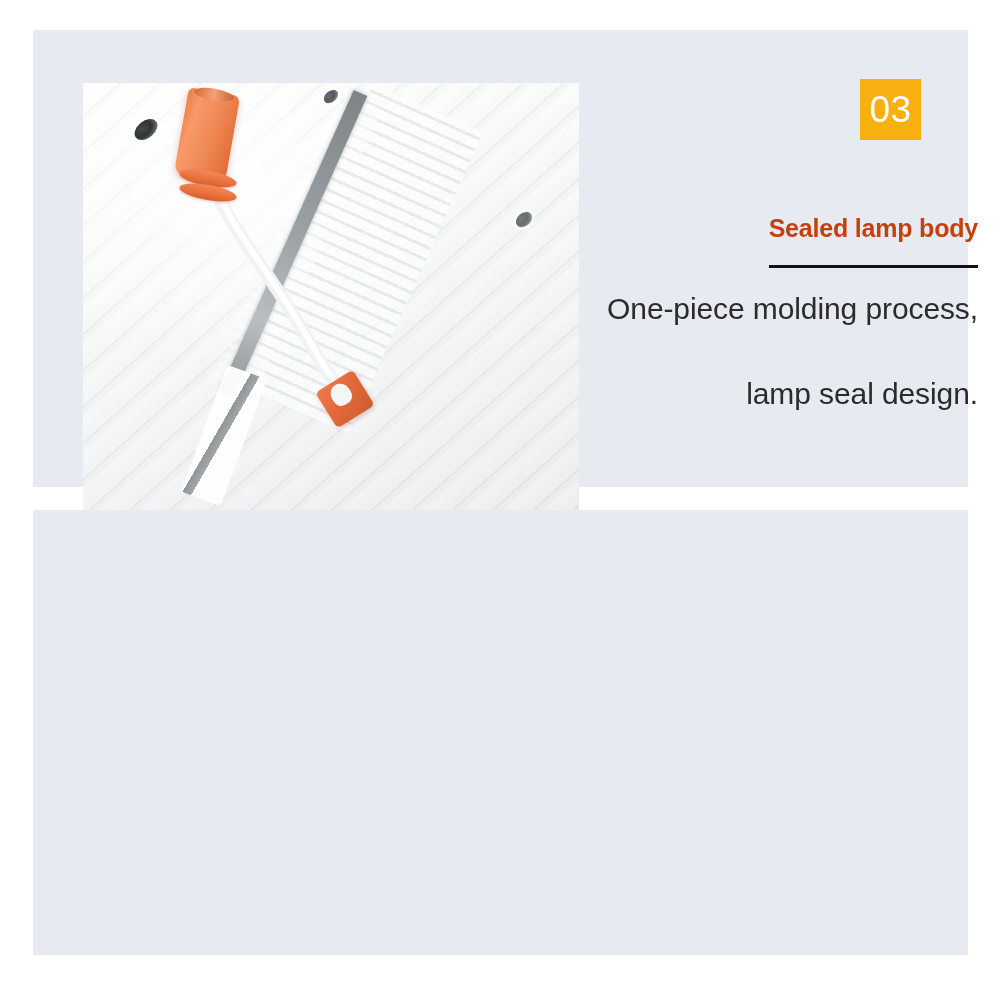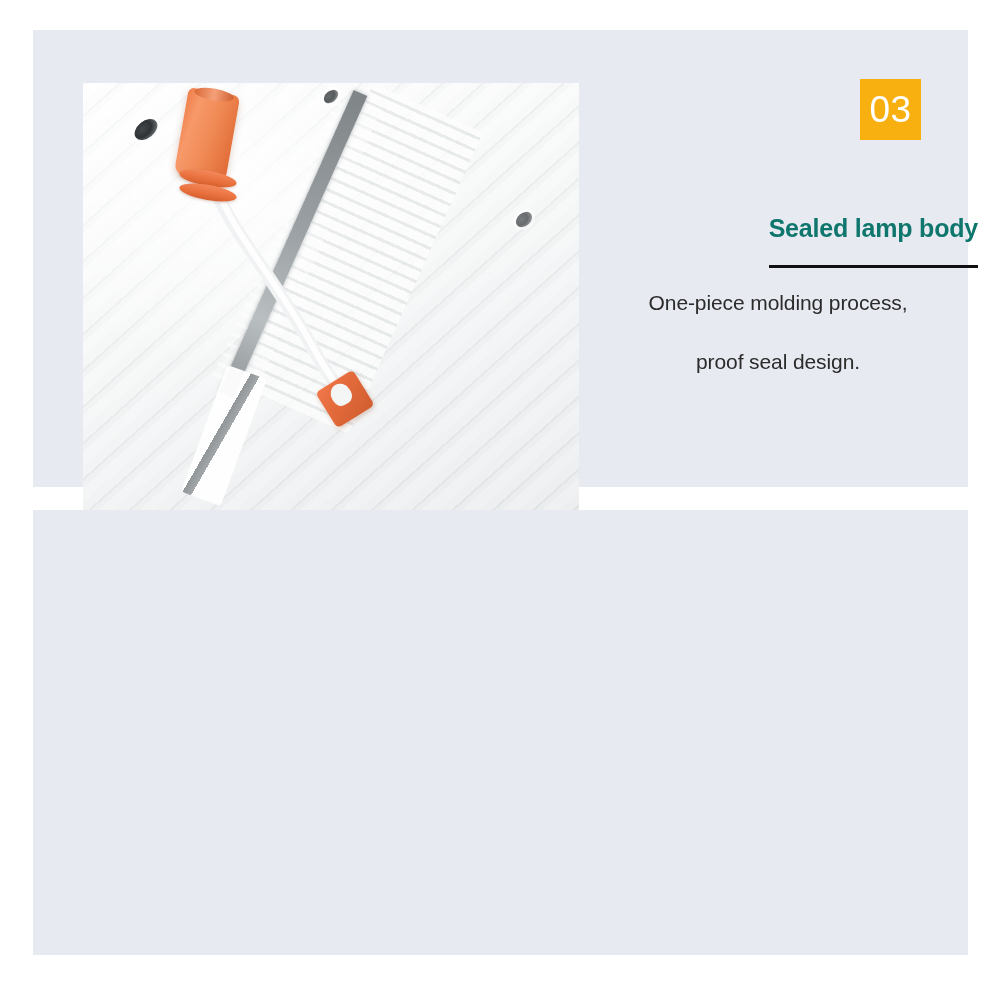--- a/index.html
+++ b/index.html
@@ -64,47 +64,46 @@
   .textblock-03 {
     left: 545px;
     top: 185px;
     width: 400px;
     text-align: right;
   }
 
   .heading {
     font-size: 25px;
     font-weight: bold;
-    color: #0f766e;
+    color: #c2410c;
     letter-spacing: -0.2px;
     margin: 0;
     line-height: 1.1;
   }
 
   .rule {
     height: 3px;
     background: #111111;
     border: 0;
     margin: 0;
   }
   .rule-03 {
     width: 209px;
     margin-left: auto;
     margin-top: 22px;
     margin-bottom: 20px;
   }
 
   .body-text {
-    font-size: 21px;
+    font-size: 30px;
     font-weight: 400;
     color: #2b2b2b;
     line-height: 1.42;
     margin: 0;
     letter-spacing: -0.1px;
-    text-align: center;
   }
 
   
   .photo-panelback {
     position: absolute;
     left: 50px;
     top: 53px;
     width: 496px;
     height: 430px;
     overflow: hidden;
@@ -296,21 +295,21 @@
     </div>
 
     <div class="badge badge-03">03</div>
 
     <div class="textblock textblock-03">
       <h2 class="heading">Sealed lamp body</h2>
       <hr class="rule rule-03">
       <p class="body-text">
         <span>One-piece molding process,</span><br>
         <br>
-        <span>proof seal design.</span>
+        <span>lamp seal design.</span>
       </p>
     </div>
   </div>
 
   <div class="panel panel-bottom">
 
     
     
 
     

